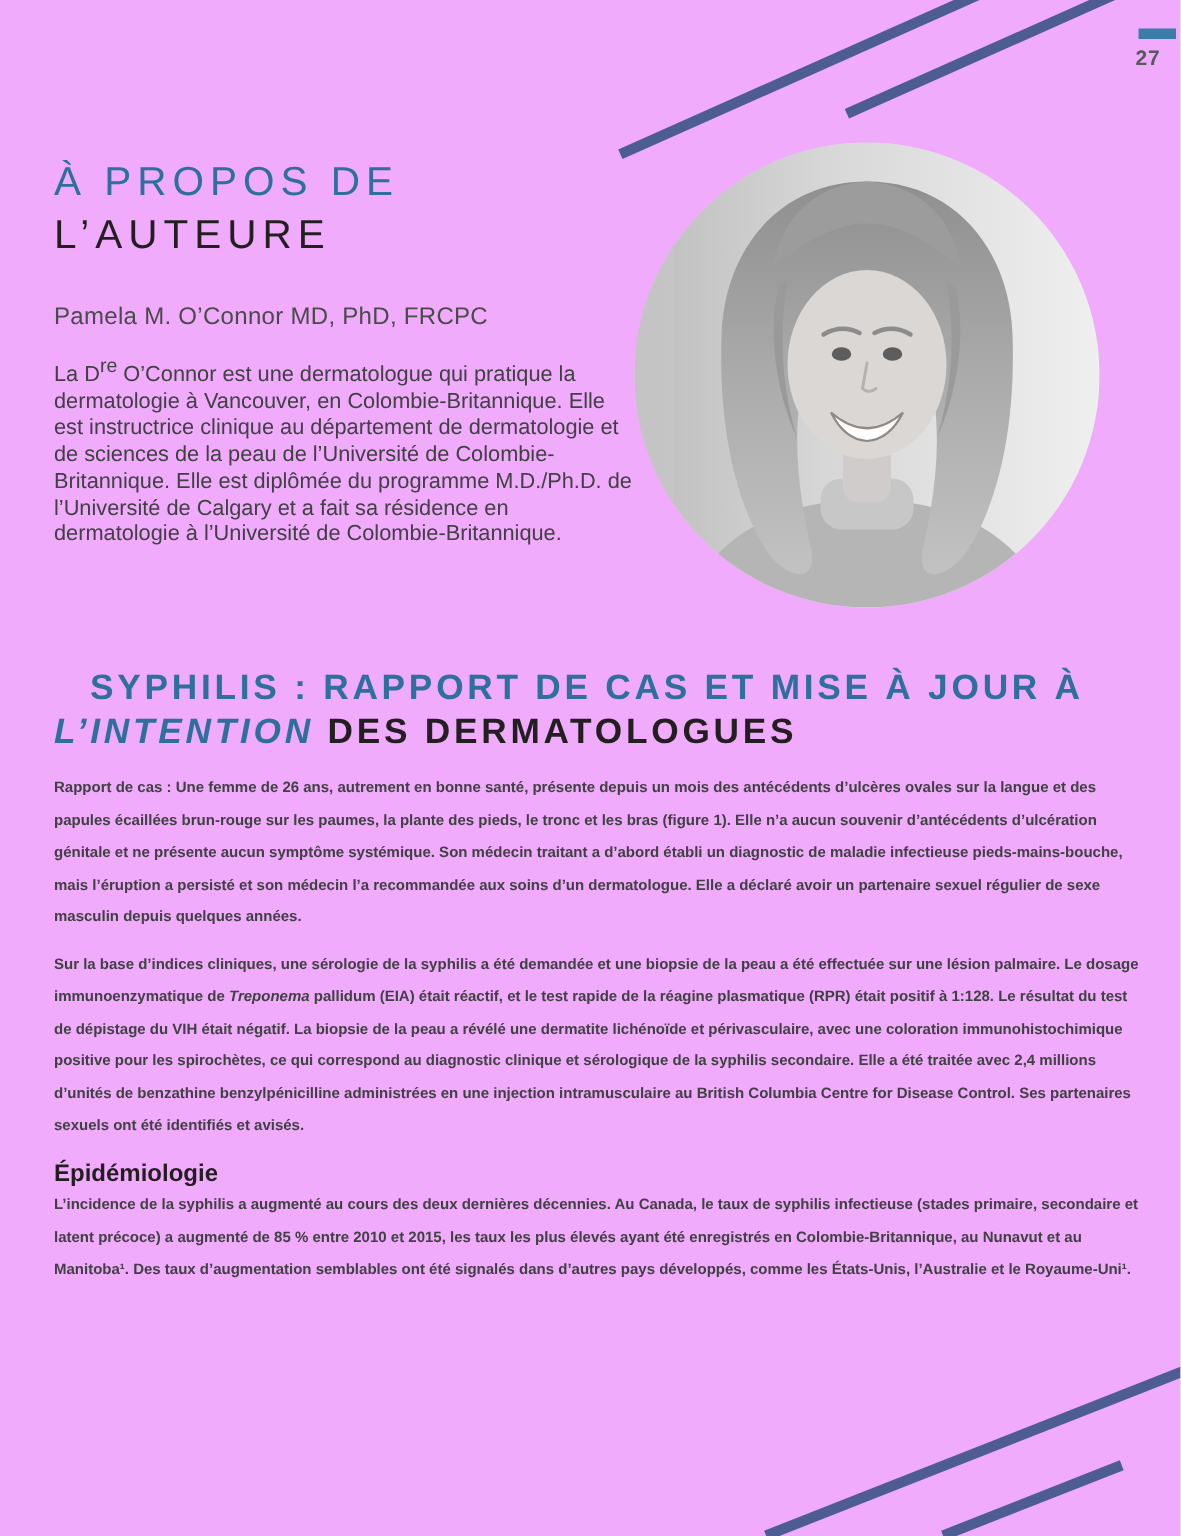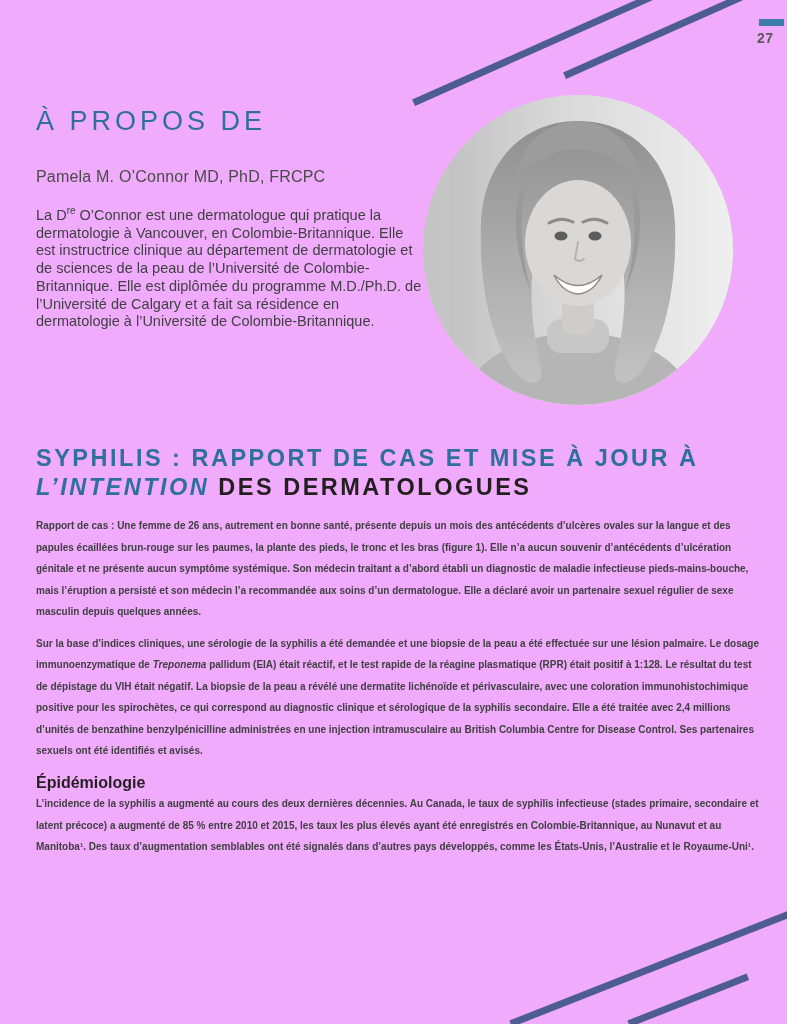--- a/index.html
+++ b/index.html
@@ -23,31 +23,31 @@
   
   .corner-bar{position:absolute;left:759px;top:19px;width:25px;height:7px;background:#3c7ca9;}
   .folio{position:absolute;left:757px;top:30px;font-size:14px;font-weight:bold;color:#58595b;letter-spacing:0.5px;}
   
   .about{position:absolute;left:36px;top:104px;width:388px;}
   .about h1{margin:0;font-size:27px;line-height:35px;font-weight:normal;letter-spacing:4px;}
   .about h1 .t1{display:block;color:#2e6f9e;}
   .about h1 .t2{display:block;color:#231f20;}
   .author{margin-top:29px;font-size:16px;color:#4a4a4a;letter-spacing:0.2px;}
   .bio{margin-top:21px;font-size:14.5px;line-height:17.7px;color:#414042;}
-  .bio sup{font-size:10px;line-height:0;}
+  .bio sup{font-size:13px;line-height:0;}
   
   .portrait{
     position:absolute;left:423px;top:95px;width:310px;height:310px;
     border-radius:50%;overflow:hidden;background:#dcdcdc;
   }
   .portrait svg{display:block;}
   
   .article{position:absolute;left:36px;top:444px;width:727px;}
   .article h2{margin:0 0 13px 0;font-size:23.5px;line-height:29px;font-weight:bold;letter-spacing:2.5px;}
-  .article h2 .l1{display:block;color:#2e6f9e;}
+  .article h2 .l1{display:block;color:#2e6f9e;margin-left:24px;}
   .article h2 .l2b{color:#2e6f9e;font-style:italic;}
   .article h2 .l2k{color:#231f20;}
   .article p{margin:0 0 10px 0;font-size:10px;line-height:21.5px;color:#414042;font-weight:bold;}
   .epi-head{font-size:16px;line-height:21.5px;font-weight:bold;color:#231f20;}
 </style>
 </head>
 <body>
 
 <div class="page">
 
@@ -55,20 +55,21 @@
   <div class="diag b"></div>
   <div class="diag c"></div>
   <div class="diag d"></div>
 
   <div class="corner-bar"></div>
   <div class="folio">27</div>
 
   <div class="about">
     <h1>
       <span class="t1">À PROPOS DE</span>
+      <span class="t2">L’AUTEURE</span>
     </h1>
     <div class="author">Pamela M. O’Connor MD, PhD, FRCPC</div>
     <div class="bio"><span>La D</span><sup>re</sup><span> O’Connor est une dermatologue qui pratique la dermatologie à Vancouver, en Colombie-Britannique. Elle est instructrice clinique au département de dermatologie et de sciences de la peau de l’Université de Colombie-Britannique. Elle est diplômée du programme M.D./Ph.D. de l’Université de Calgary et a fait sa résidence en dermatologie à l’Université de Colombie-Britannique.</span></div>
   </div>
 
   <div class="portrait">
     <svg width="310" height="310" viewBox="0 0 310 310">
       <defs>
         <linearGradient id="bgGrad" x1="0" y1="0" x2="1" y2="0">
           <stop offset="0" stop-color="#bdbdbd"></stop>

